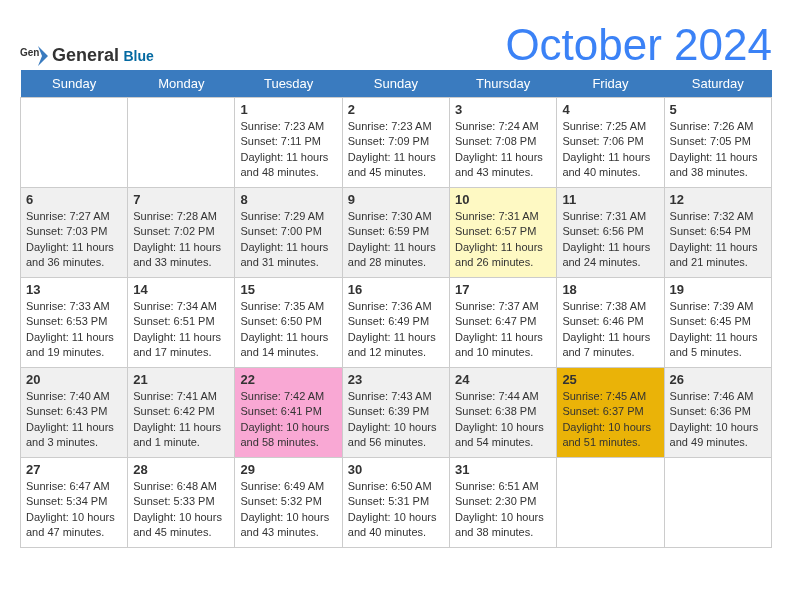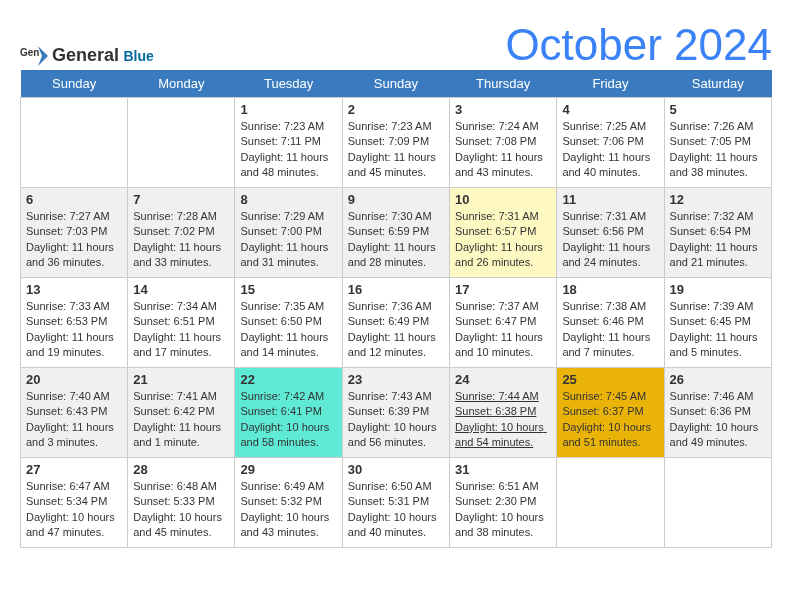--- a/index.html
+++ b/index.html
@@ -245,35 +245,35 @@
           <div class="day-info" style="white-space: pre-wrap;">Sunrise: 7:40 AM
 Sunset: 6:43 PM
 Daylight: 11 hours and 3 minutes.</div>
         </td>
         <td style="background: rgb(240, 240, 240);">
           <span class="day-num">21</span>
           <div class="day-info" style="white-space: pre-wrap;">Sunrise: 7:41 AM
 Sunset: 6:42 PM
 Daylight: 11 hours and 1 minute.</div>
         </td>
-        <td style="background: #5eead4;">
+        <td style="background: #f9a8d4;">
           <span class="day-num">22</span>
           <div class="day-info" style="white-space: pre-wrap;">Sunrise: 7:42 AM
 Sunset: 6:41 PM
 Daylight: 10 hours and 58 minutes.</div>
         </td>
         <td style="background: rgb(240, 240, 240);">
           <span class="day-num">23</span>
           <div class="day-info" style="white-space: pre-wrap;">Sunrise: 7:43 AM
 Sunset: 6:39 PM
 Daylight: 10 hours and 56 minutes.</div>
         </td>
         <td style="background: rgb(240, 240, 240);">
           <span class="day-num">24</span>
-          <div class="day-info" style="white-space: pre-wrap; text-decoration: underline;">Sunrise: 7:44 AM
+          <div class="day-info" style="white-space: pre-wrap;">Sunrise: 7:44 AM
 Sunset: 6:38 PM
 Daylight: 10 hours and 54 minutes.</div>
         </td>
         <td style="background: #eab308;">
           <span class="day-num">25</span>
           <div class="day-info" style="white-space: pre-wrap;">Sunrise: 7:45 AM
 Sunset: 6:37 PM
 Daylight: 10 hours and 51 minutes.</div>
         </td>
         <td style="background: rgb(240, 240, 240);">

